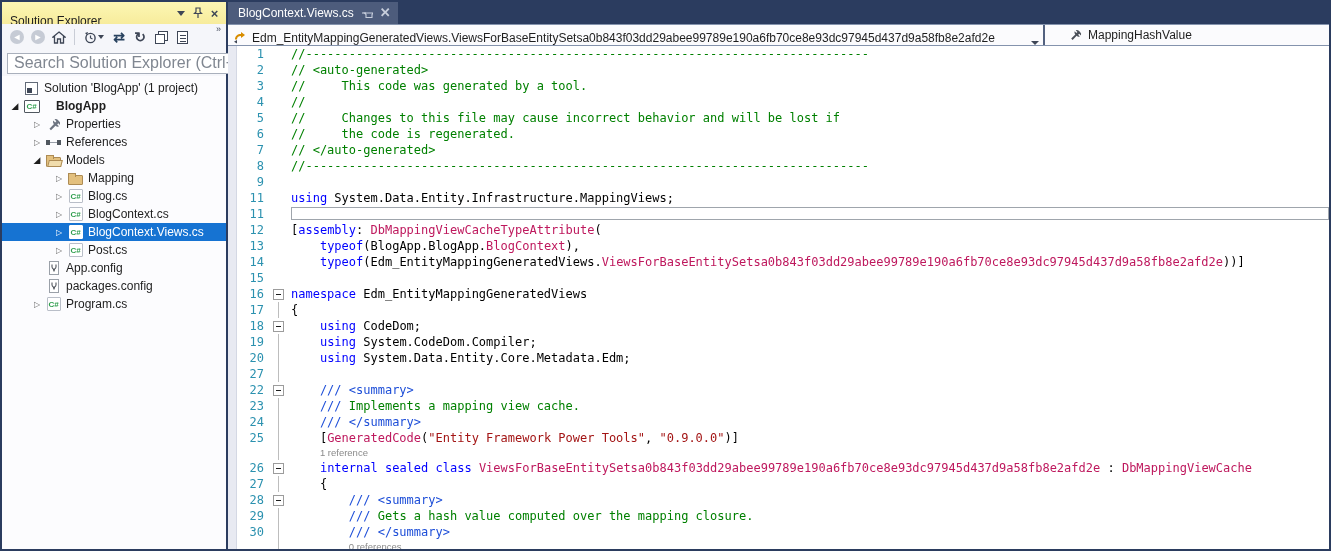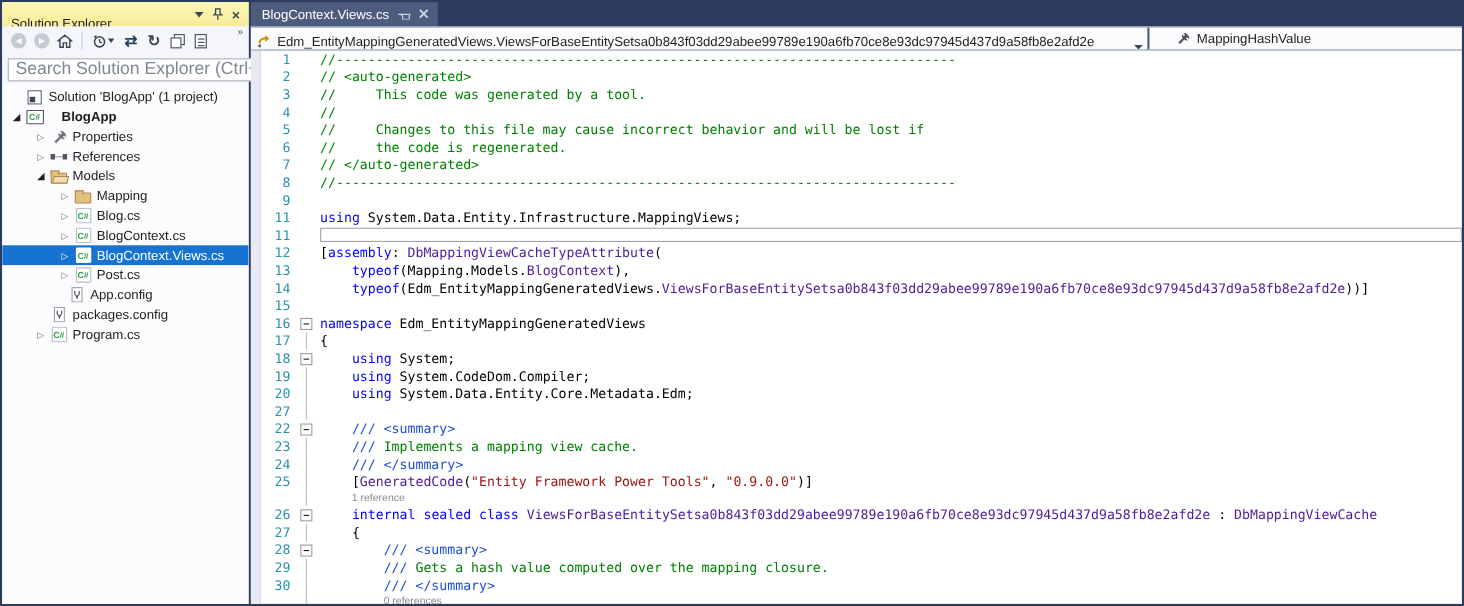--- a/index.html
+++ b/index.html
@@ -76,21 +76,21 @@
   .code{ position:absolute; left:0; top:0; right:0; }
   .cl{ display:flex; height:16px; line-height:16px; font-family:"DejaVu Sans Mono",monospace; font-size:12px; padding-left:11px; }
   .cl .ln{ width:25px; flex:none; text-align:right; color:#2B91AF; }
   .cl .fd{ width:27px; flex:none; position:relative; }
   .fd.box::before{ content:""; position:absolute; left:9px; top:3px; width:9px; height:9px; border:1px solid #9C9C9C; background:#FFFFFF; }
   .fd.box::after{ content:""; position:absolute; left:12px; top:8px; width:5px; height:1px; background:#1E1E1E; }
   .fd.vline::before{ content:""; position:absolute; left:14px; top:0; bottom:0; width:1px; background:#BDBDBD; }
   .ct{ flex:1; display:flex; min-width:0; }
   .ct span{ white-space:pre; }
   .caretbox{ flex:1; height:13px; margin-top:1px; border:1px solid #9FA5AC; }
-  .c-kw{ color:#0000FF; } .c-ty{ color:#4c1d95; } .c-cm{ color:#008000; }
+  .c-kw{ color:#0000FF; } .c-ty{ color:#be185d; } .c-cm{ color:#008000; }
   .c-st{ color:#A31515; } .c-gy{ color:#1d4ed8; } .c-df{ color:#000000; }
   .lensrow{ display:flex; height:14px; line-height:14px; font-size:9.5px; color:#8A8A8A; padding-left:11px; font-family:"Liberation Sans",sans-serif; }
   .lensrow .ln{ width:25px; flex:none; }
   .lensrow .fd{ width:27px; flex:none; position:relative; }
 </style>
 </head>
 <body>
 
 <div class="app">
 
@@ -227,21 +227,21 @@
           </span>
           <span class="tlabel">BlogContext.Views.cs</span>
         </div>
         <div class="trow" style="padding-left: 50px;">
           <span class="exp">▷</span>
           <span class="ticon">
             <span class="ic ic-cs">C#</span>
           </span>
           <span class="tlabel">Post.cs</span>
         </div>
-        <div class="trow" style="padding-left: 44px;">
+        <div class="trow" style="padding-left: 28px;">
           <span class="exp"></span>
           <span class="ticon">
             <span class="ic">
               <svg width="12" height="14" viewBox="0 0 12 14">
                 <rect x="1.5" y="0.5" width="9" height="13" fill="#fff" stroke="#9AA0A8"></rect>
                 <path d="M4 3.5 L4 6.5 M8 3.5 L8 6.5 M4 6.5 Q6 8 6 10.5 M8 6.5 Q6 8 6 10.5" stroke="#52565E" stroke-width="1.1" fill="none"></path>
               </svg>
             </span>
           </span>
           <span class="tlabel">App.config</span>
@@ -391,21 +391,21 @@
               <span class="c-ty">DbMappingViewCacheTypeAttribute</span>
               <span class="c-df">(</span>
             </span>
           </div>
           <div class="cl">
             <span class="ln">13</span>
             <span class="fd "></span>
             <span class="ct">
               <span class="c-df">    </span>
               <span class="c-kw">typeof</span>
-              <span class="c-df">(Mapping.Models.</span>
+              <span class="c-df">(BlogApp.BlogApp.</span>
               <span class="c-ty">BlogContext</span>
               <span class="c-df">),</span>
             </span>
           </div>
           <div class="cl">
             <span class="ln">14</span>
             <span class="fd "></span>
             <span class="ct">
               <span class="c-df">    </span>
               <span class="c-kw">typeof</span>
@@ -433,21 +433,21 @@
             <span class="ct">
               <span class="c-df">{</span>
             </span>
           </div>
           <div class="cl">
             <span class="ln">18</span>
             <span class="fd box"></span>
             <span class="ct">
               <span class="c-df">    </span>
               <span class="c-kw">using</span>
-              <span class="c-df"> System;</span>
+              <span class="c-df"> CodeDom;</span>
             </span>
           </div>
           <div class="cl">
             <span class="ln">19</span>
             <span class="fd vline"></span>
             <span class="ct">
               <span class="c-df">    </span>
               <span class="c-kw">using</span>
               <span class="c-df"> System.CodeDom.Compiler;</span>
             </span>

